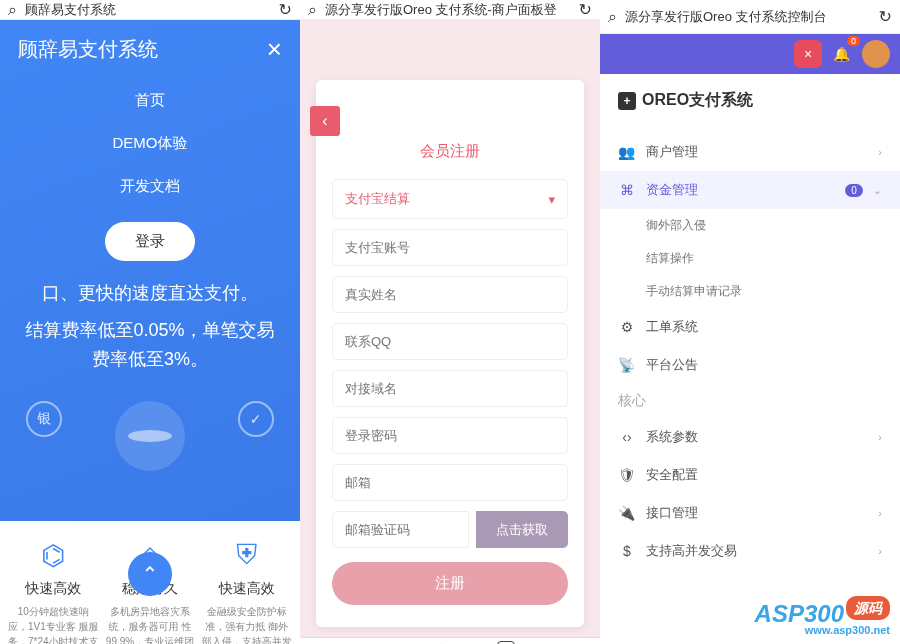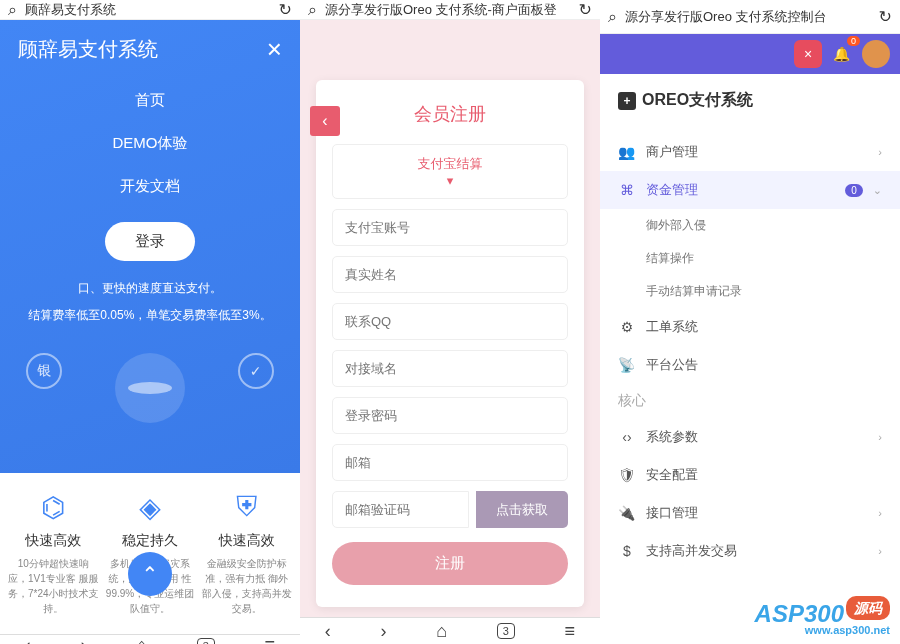--- a/index.html
+++ b/index.html
@@ -11,38 +11,38 @@
 .addr-bar { height: 34px; display: flex; align-items: center; padding: 0 8px; background: #fff; gap: 8px; font-size: 14px; color: #333; border-bottom: 1px solid #eee; }
 .addr-bar .search-icon { font-size: 16px; }
 .addr-bar .title { flex: 1; white-space: nowrap; overflow: hidden; text-overflow: ellipsis; font-size: 13px; }
 .addr-bar .refresh { font-size: 16px; cursor: pointer; }
 .s1-blue { background: linear-gradient(160deg, #4286f5, #3a7ae8); color: #fff; position: relative; }
 .s1-header { display: flex; align-items: center; justify-content: space-between; padding: 14px 18px; font-size: 20px; font-weight: 500; }
 .s1-header .close { font-size: 26px; cursor: pointer; }
 .s1-nav { text-align: center; }
 .s1-nav-item { padding: 12px 0; font-size: 15px; cursor: pointer; }
 .s1-login-btn { background: #fff; color: #333; border-radius: 24px; padding: 10px 30px; display: inline-block; margin: 14px auto; cursor: pointer; font-size: 15px; }
-.s1-text { font-size: 12px; text-align: center; padding: 4px 21px; line-height: 1.6; }
+.s1-text { font-size: 18px; text-align: center; padding: 4px 21px; line-height: 1.6; }
 .s1-icons { display: flex; justify-content: space-around; padding: 24px 0 50px; }
 .s1-icon-circle { width: 36px; height: 36px; border: 2px solid rgba(255,255,255,0.5); border-radius: 50%; display: flex; align-items: center; justify-content: center; font-size: 14px; color: rgba(255,255,255,0.8); }
 .s1-center-circle { width: 70px; height: 70px; border-radius: 50%; background: rgba(255,255,255,0.15); display: flex; align-items: center; justify-content: center; }
 .s1-center-circle .inner { width: 44px; height: 12px; background: rgba(255,255,255,0.5); border-radius: 50%; }
 .s1-features { background: #fff; display: flex; padding: 18px 8px; gap: 6px; }
 .feat { flex: 1; text-align: center; }
 .feat-icon { color: #4286f5; font-size: 28px; margin-bottom: 8px; }
 .feat-title { font-size: 14px; color: #333; margin-bottom: 6px; font-weight: 500; }
 .feat-desc { font-size: 10px; color: #888; line-height: 1.5; }
 .s1-fab { position: absolute; left: 50%; transform: translateX(-50%); bottom: 48px; width: 44px; height: 44px; background: #4286f5; border-radius: 50%; color: #fff; display: flex; align-items: center; justify-content: center; font-size: 20px; cursor: pointer; z-index: 5; }
 
 
 .s2 { background: #f9e8eb; position: relative; }
 .s2-back { position: absolute; left: 10px; top: 86px; width: 30px; height: 30px; background: #e85c6e; color: #fff; display: flex; align-items: center; justify-content: center; border-radius: 3px; cursor: pointer; font-size: 16px; z-index: 2; }
 .s2-card { background: #fff; margin: 60px 16px 10px; border-radius: 6px; box-shadow: 0 2px 10px rgba(0,0,0,0.08); padding: 22px 16px; }
-.s2-title { text-align: center; color: #e85c6e; font-size: 18px; font-weight: 500; margin-bottom: 18px; }
-.s2-select { border: 1px solid #eee; border-radius: 5px; padding: 10px 12px; margin-bottom: 10px; font-size: 13px; color: #e85c6e; display: flex; justify-content: space-between; align-items: center; cursor: pointer; flex-direction: column; }
+.s2-title { text-align: center; color: #e85c6e; font-size: 15px; font-weight: 500; margin-bottom: 18px; margin-top: 40px; }
+.s2-select { border: 1px solid #eee; border-radius: 5px; padding: 10px 12px; margin-bottom: 10px; font-size: 13px; color: #e85c6e; display: flex; justify-content: space-between; align-items: center; cursor: pointer; }
 .s2-input { width: 100%; border: 1px solid #eee; border-radius: 5px; padding: 10px 12px; margin-bottom: 10px; font-size: 13px; color: #999; outline: none; }
 .s2-row { display: flex; gap: 7px; margin-bottom: 14px; }
 .s2-row .s2-input { margin-bottom: 0; border-radius: 5px 0 0 5px; }
 .s2-verify-btn { background: #aa99b5; color: #fff; font-size: 13px; padding: 0 20px; display: flex; align-items: center; border-radius: 0 5px 5px 0; cursor: pointer; white-space: nowrap; }
 .s2-submit { background: #e8a0ab; color: #fff; text-align: center; padding: 12px; border-radius: 24px; font-size: 15px; cursor: pointer; }
 
 
 .s3 { background: #fff; position: relative; }
 .s3-topbar { background: #635cdb; height: 40px; display: flex; align-items: center; justify-content: flex-end; padding: 0 10px; gap: 6px; }
 .s3-badge { width: 28px; height: 28px; border-radius: 6px; display: flex; align-items: center; justify-content: center; font-size: 14px; position: relative; }

